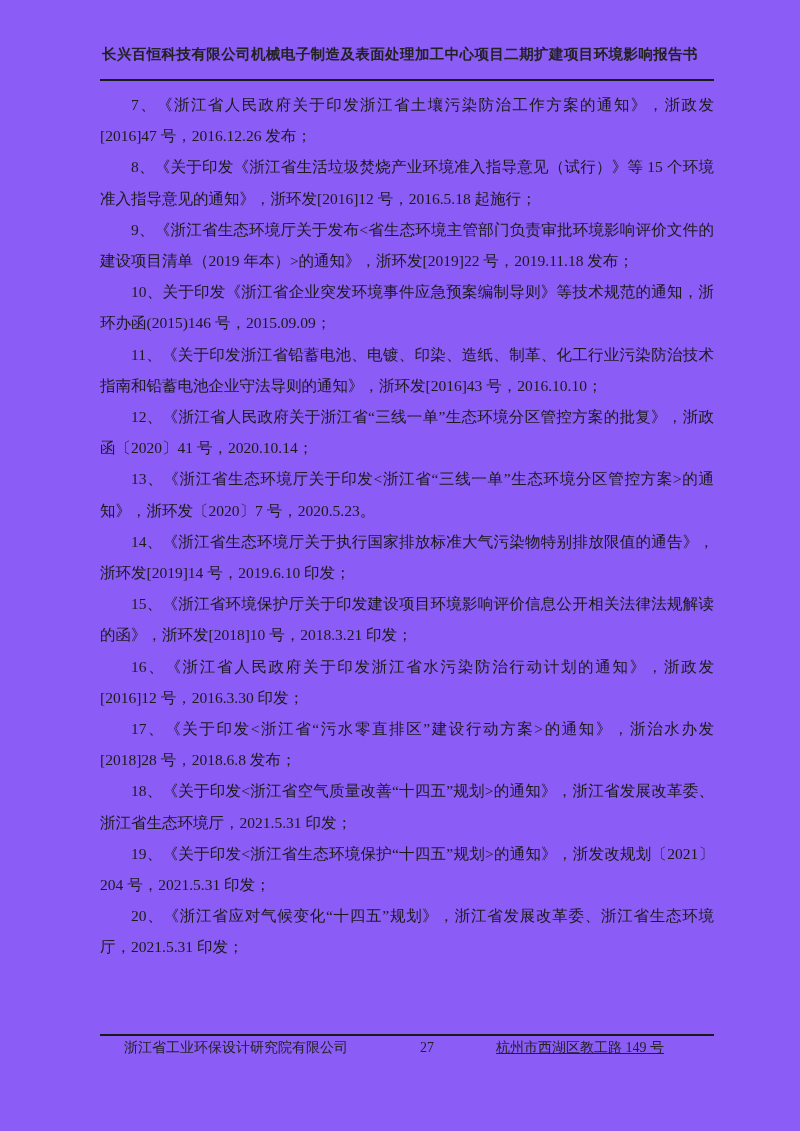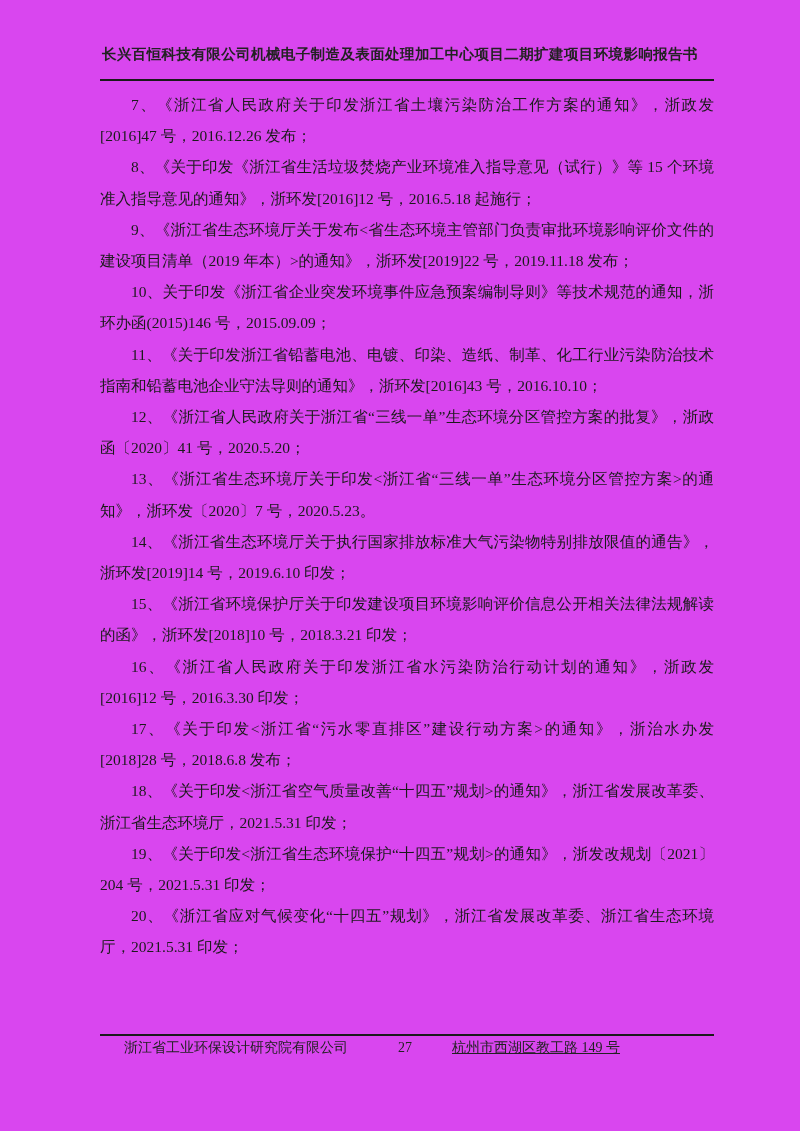--- a/index.html
+++ b/index.html
@@ -4,21 +4,21 @@
 <style>
   html, body {
     margin: 0;
     padding: 0;
     background: #ffffff;
   }
   .page {
     position: relative;
     width: 800px;
     height: 1131px;
-    background: #d946ef;
+    background: #8b5cf6;
     font-family: "Liberation Serif", "DejaVu Serif", serif;
     color: #1b1b1b;
     overflow: hidden;
   }
   .header-title {
     position: absolute;
     top: 45px;
     left: 60px;
     right: 60px;
     text-align: center;
@@ -59,21 +59,21 @@
     right: 86px;
     height: 0;
     border-top: 2.5px solid #1a1a1a;
   }
   .footer-row {
     position: absolute;
     top: 1039px;
     left: 100px;
     right: 86px;
     display: flex;
-    justify-content: flex-start;
+    justify-content: space-between;
     align-items: baseline;
     font-size: 14px;
     color: #222;
     gap: 40px;
   }
   .footer-company { padding-left: 24px; }
   .footer-page    { padding-left: 10px; }
   .footer-address { padding-right: 50px; text-decoration: underline; }
 </style>
 </head>
@@ -84,21 +84,21 @@
   <div class="header-title">长兴百恒科技有限公司机械电子制造及表面处理加工中心项目二期扩建项目环境影响报告书</div>
 
   <div class="header-rule"></div>
 
   <div class="content">
     <p>7、《浙江省人民政府关于印发浙江省土壤污染防治工作方案的通知》，浙政发[2016]47 号，2016.12.26 发布；</p>
     <p>8、《关于印发《浙江省生活垃圾焚烧产业环境准入指导意见（试行）》等 15 个环境准入指导意见的通知》，浙环发[2016]12 号，2016.5.18 起施行；</p>
     <p>9、《浙江省生态环境厅关于发布&lt;省生态环境主管部门负责审批环境影响评价文件的建设项目清单（2019 年本）&gt;的通知》，浙环发[2019]22 号，2019.11.18 发布；</p>
     <p>10、关于印发《浙江省企业突发环境事件应急预案编制导则》等技术规范的通知，浙环办函(2015)146 号，2015.09.09；</p>
     <p>11、《关于印发浙江省铅蓄电池、电镀、印染、造纸、制革、化工行业污染防治技术指南和铅蓄电池企业守法导则的通知》，浙环发[2016]43 号，2016.10.10；</p>
-    <p>12、《浙江省人民政府关于浙江省“三线一单”生态环境分区管控方案的批复》，浙政函〔2020〕41 号，2020.5.20；</p>
+    <p>12、《浙江省人民政府关于浙江省“三线一单”生态环境分区管控方案的批复》，浙政函〔2020〕41 号，2020.10.14；</p>
     <p>13、《浙江省生态环境厅关于印发&lt;浙江省“三线一单”生态环境分区管控方案&gt;的通知》，浙环发〔2020〕7 号，2020.5.23。</p>
     <p>14、《浙江省生态环境厅关于执行国家排放标准大气污染物特别排放限值的通告》，浙环发[2019]14 号，2019.6.10 印发；</p>
     <p>15、《浙江省环境保护厅关于印发建设项目环境影响评价信息公开相关法律法规解读的函》，浙环发[2018]10 号，2018.3.21 印发；</p>
     <p>16、《浙江省人民政府关于印发浙江省水污染防治行动计划的通知》，浙政发[2016]12 号，2016.3.30 印发；</p>
     <p>17、《关于印发&lt;浙江省“污水零直排区”建设行动方案&gt;的通知》，浙治水办发[2018]28 号，2018.6.8 发布；</p>
     <p>18、《关于印发&lt;浙江省空气质量改善“十四五”规划&gt;的通知》，浙江省发展改革委、浙江省生态环境厅，2021.5.31 印发；</p>
     <p>19、《关于印发&lt;浙江省生态环境保护“十四五”规划&gt;的通知》，浙发改规划〔2021〕204 号，2021.5.31 印发；</p>
     <p>20、《浙江省应对气候变化“十四五”规划》，浙江省发展改革委、浙江省生态环境厅，2021.5.31 印发；</p>
   </div>
 

